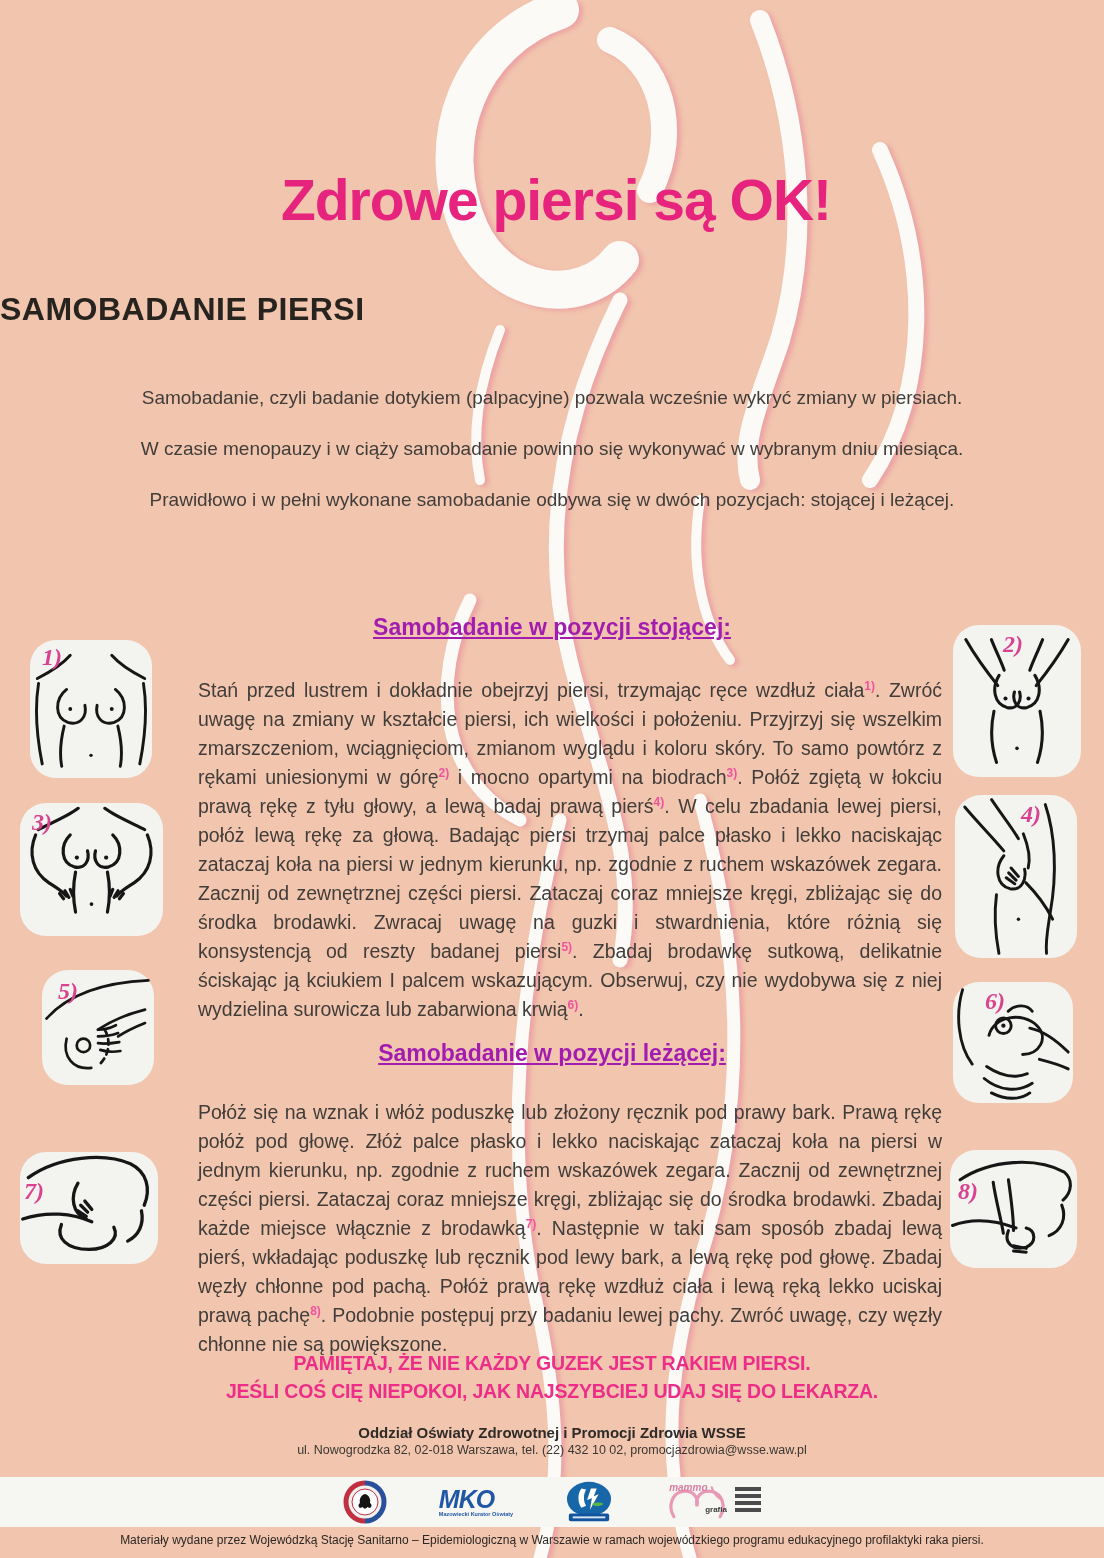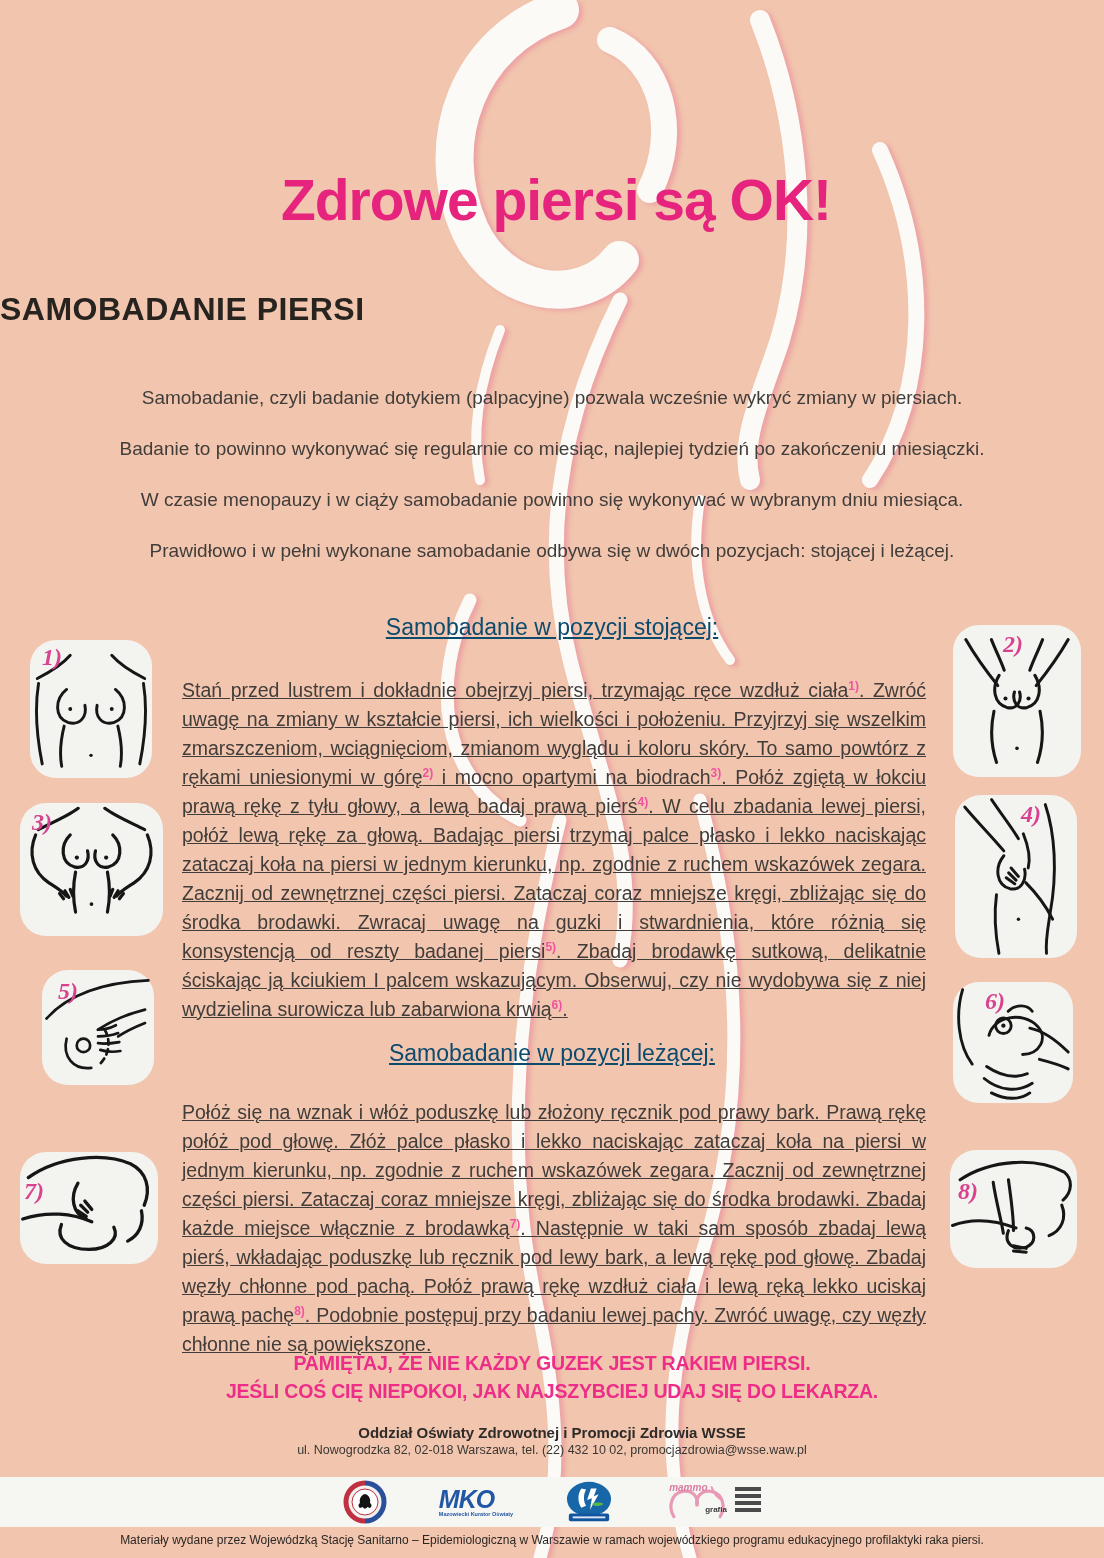--- a/index.html
+++ b/index.html
@@ -26,28 +26,28 @@
     position:absolute; top:291px; left:0; width:100%; margin:0;
     color:#27231f; font-size:32px; font-weight:bold;
     letter-spacing:.5px;
   }
 
   .intro { position:absolute; top:386px; left:0; width:100%; }
   .intro p { margin:0 0 27px 0; text-align:center; color:#413d3a; font-size:19px; line-height:24px; }
 
   .sec-head {
     position:absolute; left:0; width:100%; margin:0; text-align:center;
-    color:#0c4a6e; font-size:23px; font-weight:normal; text-decoration:underline;
+    color:#a21caf; font-size:23px; font-weight:bold; text-decoration:underline;
   }
   .sec-head-1 { top:614px; }
   .sec-head-2 { top:1040px; }
 
   .body-par {
-    position:absolute; left:182px; width:744px; margin:0;
-    text-align:justify; color:#413d3a; font-size:19.5px; line-height:29px;text-decoration:underline;
+    position:absolute; left:198px; width:744px; margin:0;
+    text-align:justify; color:#413d3a; font-size:19.5px; line-height:29px;
   }
   .par-1 { top:676px; }
   .par-2 { top:1098px; }
   .body-par sup { color:#f0529f; font-size:12px; line-height:0; font-weight:bold; }
 
   .warning { position:absolute; top:1352px; left:0; width:100%; text-align:center; }
   .warning p { margin:0 0 6px 0; color:#ed2d87; font-size:19.5px; font-weight:bold; line-height:22px; letter-spacing:-.2px; }
 
   .footer { position:absolute; top:1424px; left:0; width:100%; text-align:center; }
   .footer-org { margin:0 0 2px 0; color:#2e2b28; font-size:15px; font-weight:bold; }
@@ -117,21 +117,20 @@
     <path d="M700 800 C740 950 750 1100 700 1260 C670 1360 660 1460 690 1558" stroke-width="13"></path>
   </svg>
 
   <div class="content">
 
     <h1 class="title">Zdrowe piersi są OK!</h1>
     <h2 class="subtitle">SAMOBADANIE PIERSI</h2>
 
     <div class="intro">
       <p>Samobadanie, czyli badanie dotykiem (palpacyjne) pozwala wcześnie wykryć zmiany w piersiach.</p>
-      <p>Badanie to powinno wykonywać się regularnie co miesiąc, najlepiej tydzień po zakończeniu miesiączki.</p>
       <p>W czasie menopauzy i w ciąży samobadanie powinno się wykonywać w wybranym dniu miesiąca.</p>
       <p>Prawidłowo i w pełni wykonane samobadanie odbywa się w dwóch pozycjach: stojącej i leżącej.</p>
     </div>
 
     <h3 class="sec-head sec-head-1">Samobadanie w pozycji stojącej:</h3>
     <p class="body-par par-1"><span>Stań przed lustrem i dokładnie obejrzyj piersi, trzymając ręce wzdłuż ciała</span><sup>1)</sup><span>. Zwróć uwagę na zmiany w kształcie piersi, ich wielkości i położeniu. Przyjrzyj się wszelkim zmarszczeniom, wciągnięciom, zmianom wyglądu i koloru skóry. To samo powtórz z rękami uniesionymi w górę</span><sup>2)</sup><span> i mocno opartymi na biodrach</span><sup>3)</sup><span>. Połóż zgiętą w łokciu prawą rękę z tyłu głowy, a lewą badaj prawą pierś</span><sup>4)</sup><span>. W celu zbadania lewej piersi, połóż lewą rękę za głową. Badając piersi trzymaj palce płasko i lekko naciskając zataczaj koła na piersi w jednym kierunku, np. zgodnie z ruchem wskazówek zegara. Zacznij od zewnętrznej części piersi. Zataczaj coraz mniejsze kręgi, zbliżając się do środka brodawki. Zwracaj uwagę na guzki i stwardnienia, które różnią się konsystencją od reszty badanej piersi</span><sup>5)</sup><span>. Zbadaj brodawkę sutkową, delikatnie ściskając ją kciukiem I palcem wskazującym. Obserwuj, czy nie wydobywa się z niej wydzielina surowicza lub zabarwiona krwią</span><sup>6)</sup><span>.</span></p>
 
     <h3 class="sec-head sec-head-2">Samobadanie w pozycji leżącej:</h3>
     <p class="body-par par-2"><span>Połóż się na wznak i włóż poduszkę lub złożony ręcznik pod prawy bark. Prawą rękę połóż pod głowę. Złóż palce płasko i lekko naciskając zataczaj koła na piersi w jednym kierunku, np. zgodnie z ruchem wskazówek zegara. Zacznij od zewnętrznej części piersi. Zataczaj coraz mniejsze kręgi, zbliżając się do środka brodawki. Zbadaj każde miejsce włącznie z brodawką</span><sup>7)</sup><span>. Następnie w taki sam sposób zbadaj lewą pierś, wkładając poduszkę lub ręcznik pod lewy bark, a lewą rękę pod głowę. Zbadaj węzły chłonne pod pachą. Połóż prawą rękę wzdłuż ciała i lewą ręką lekko uciskaj prawą pachę</span><sup>8)</sup><span>. Podobnie postępuj przy badaniu lewej pachy. Zwróć uwagę, czy węzły chłonne nie są powiększone.</span></p>
 

